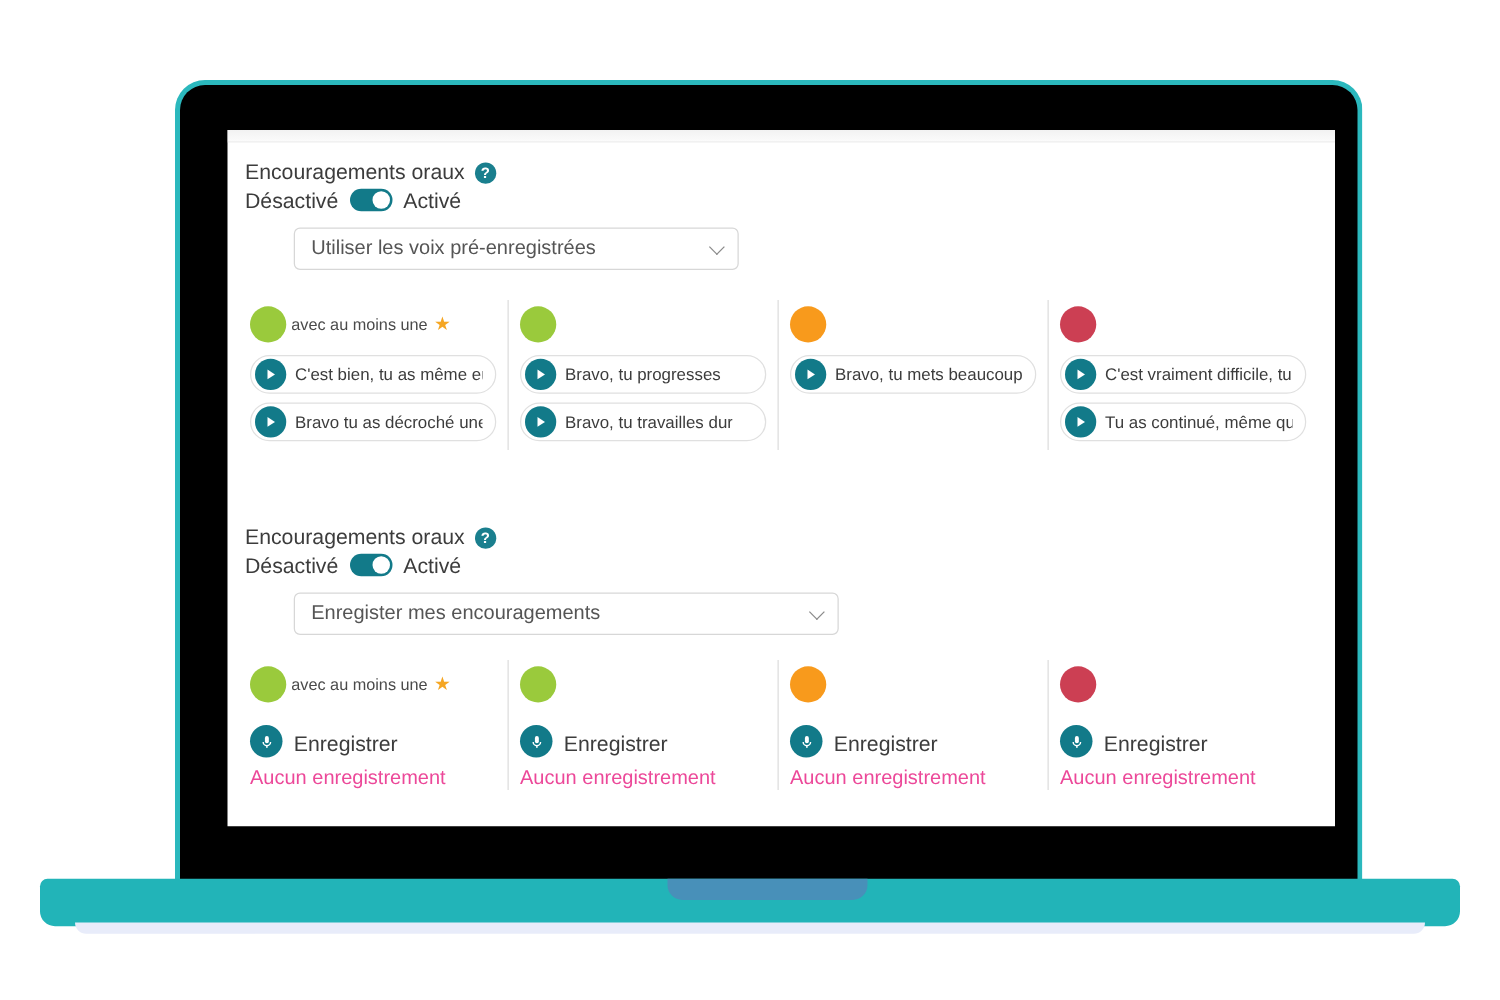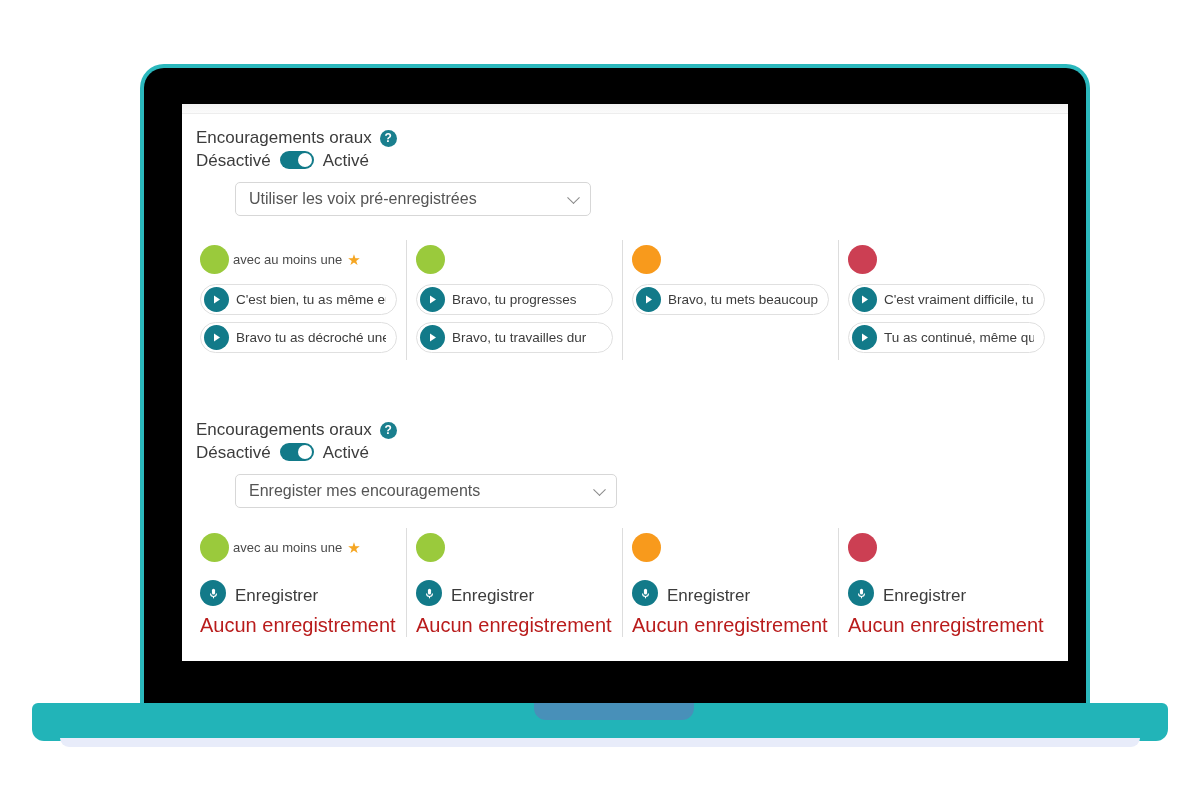--- a/index.html
+++ b/index.html
@@ -167,21 +167,21 @@
     top: 50%;
     margin-top: -3px;
     width: 8px;
     height: 8px;
     border-right: 1.6px solid #8a8a8a;
     border-bottom: 1.6px solid #8a8a8a;
     transform: rotate(45deg) translate(-2px,-2px);
   }
 
   .select-1 { width: 356px; }
-  .select-2 { width: 382px; }
+  .select-2 { width: 436px; }
 
   
   .columns {
     display: flex;
     margin-top: 24px;
   }
   .col {
     flex: 1 1 0;
     padding: 0 9px 0 9px;
     border-left: 1px solid #dddddd;
@@ -267,22 +267,22 @@
     flex: 0 0 auto;
     display: flex;
     align-items: center;
     justify-content: center;
   }
   .rec-label {
     font-size: 17px;
     color: #3c3c3c;
   }
   .rec-none {
-    font-size: 20px;
-    color: #b91c1c;
+    font-size: 16px;
+    color: #ec4899;
   }
 
   .section-2 { margin-top: 60px; }
   .section-2 .columns { margin-top: 20px; }
   .section-2 .col { border-left: 1px solid #dddddd; }
   .section-2 .col:first-child { border-left: none; }
 </style>
 </head>
 <body>
 

